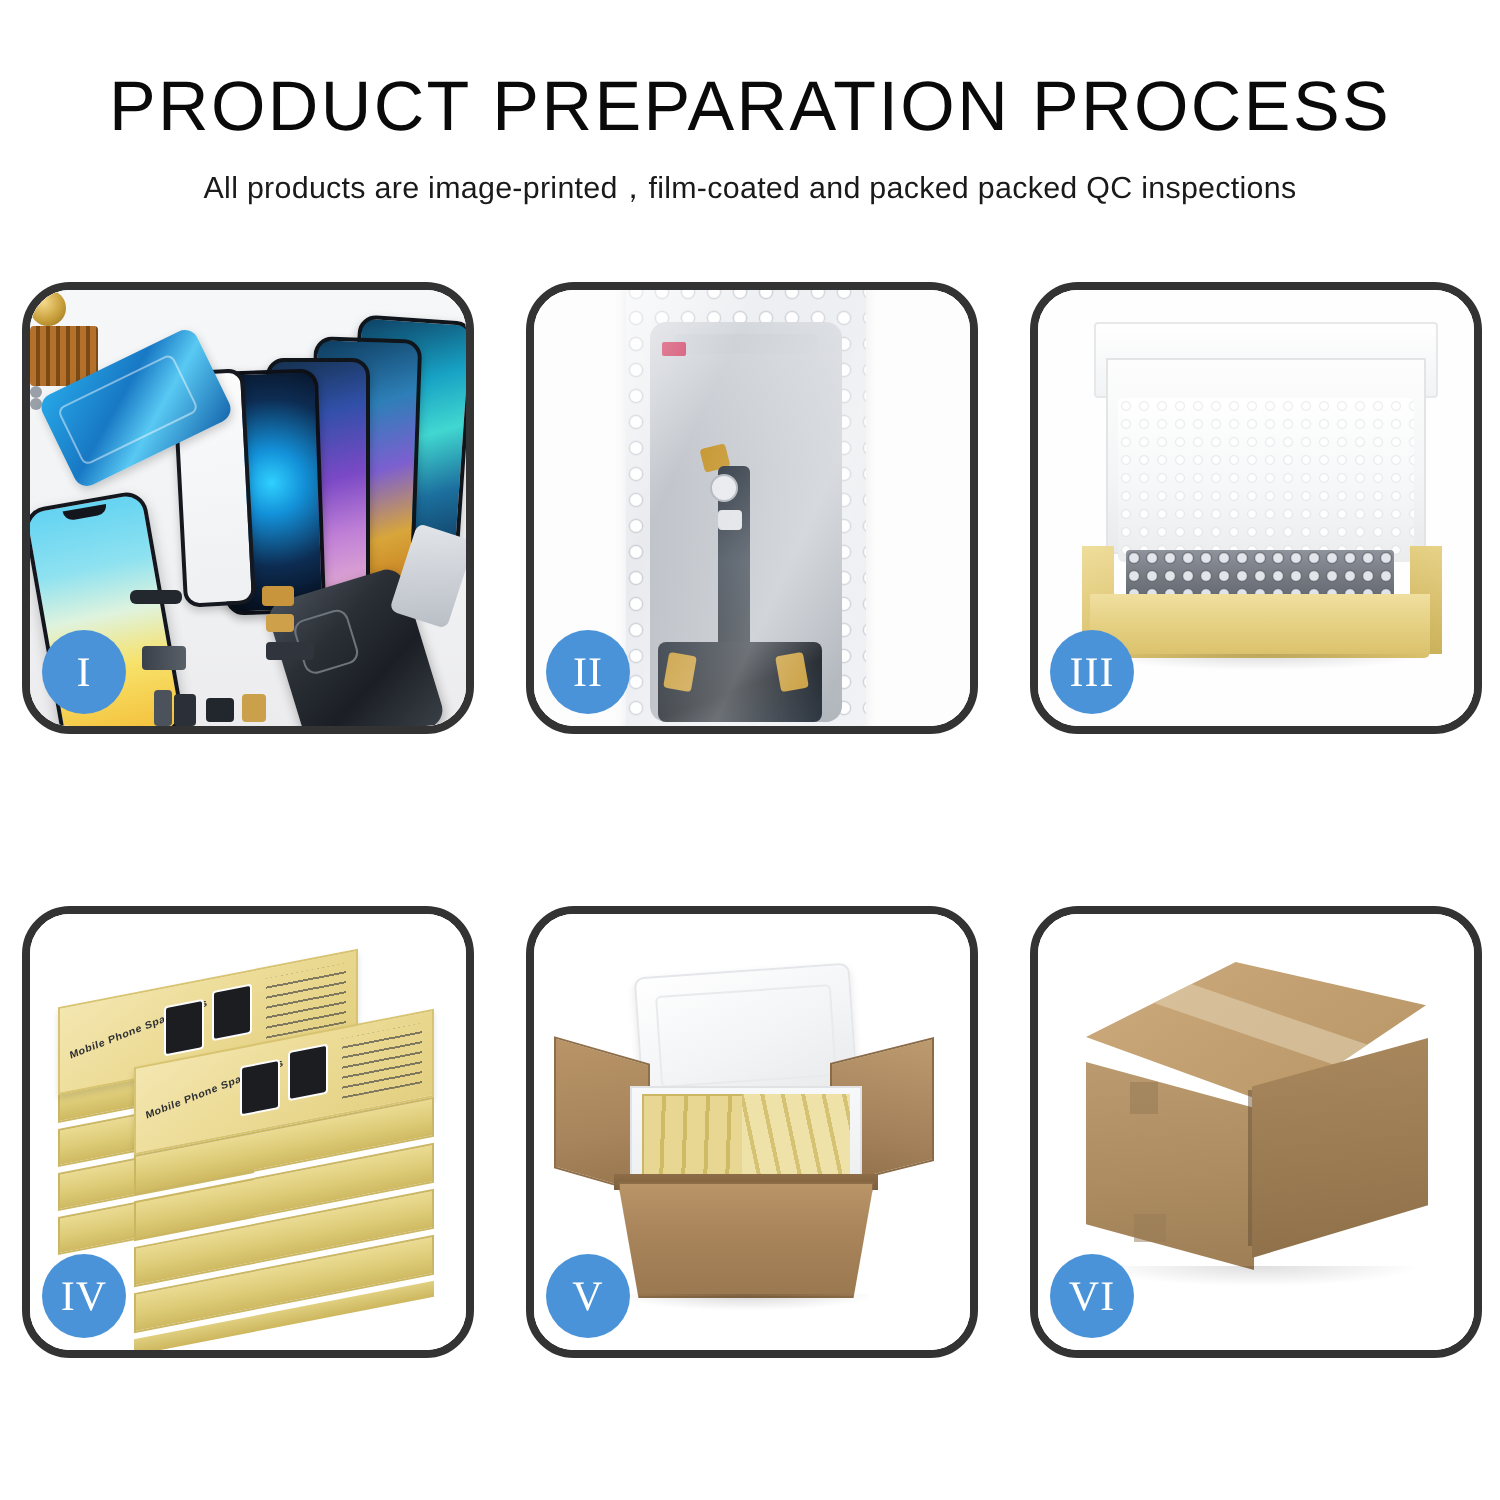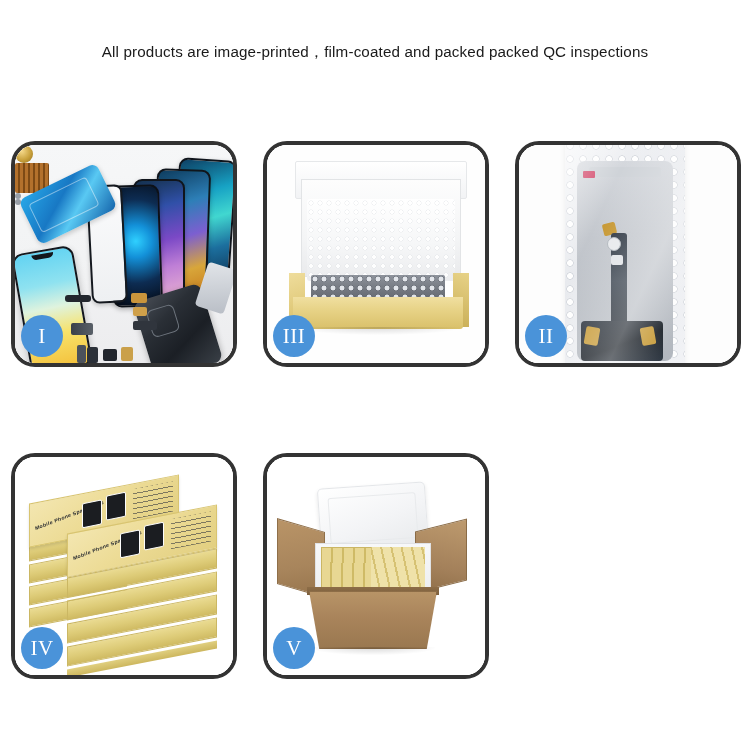--- a/index.html
+++ b/index.html
@@ -338,20 +338,21 @@
       background: rgba(150,122,86,.5); }
   .s6-sh { position:absolute; left:30px; top:176px; width:160px; height:10px;
       background: radial-gradient(ellipse at 50% 0%, rgba(0,0,0,.13), transparent 72%); }
 </style>
 </head>
 <body>
 
 <div class="page">
 
   <div class="header">
+    <div class="title">PRODUCT PREPARATION PROCESS</div>
     <div class="subtitle">All products are image-printed，film-coated and packed packed QC inspections</div>
   </div>
 
   <div class="grid">
 
     <div class="panel">
       <div class="panel-inner">
         <div class="s1">
           <div class="ph s1-fan5"></div>
           <div class="ph s1-fan4"></div>
@@ -375,56 +376,56 @@
           <div class="s1-p s1-f9"></div>
           <div class="s1-scr1"></div>
           <div class="s1-scr2"></div>
         </div>
       </div>
       <div class="badge">I</div>
     </div>
 
     <div class="panel">
       <div class="panel-inner">
-        <div class="s3">
-          <div class="s3-lid"></div>
-          <div class="s3-back"></div>
-          <div class="s3-foam"></div>
-          <div class="s3-wrap"></div>
-          <div class="s3-lflap"></div>
-          <div class="s3-rflap"></div>
-          <div class="s3-front"></div>
-          <div class="s3-shadow"></div>
-        </div>
-      </div>
-      <div class="badge">III</div>
-    </div>
-
-    <div class="panel">
-      <div class="panel-inner">
         <div class="s2">
           <div class="s2-bag"></div>
           <div class="s2-lcd"></div>
           <div class="s2-lcdtop"></div>
           <div class="s2-red"></div>
           <div class="s2-gold1"></div>
           <div class="s2-flex"></div>
           <div class="s2-ic1"></div>
           <div class="s2-ic2"></div>
           <div class="s2-conn"></div>
           <div class="s2-gold2"></div>
           <div class="s2-gold3"></div>
           <div class="s2-gloss"></div>
         </div>
       </div>
       <div class="badge">II</div>
     </div>
 
     <div class="panel">
       <div class="panel-inner">
+        <div class="s3">
+          <div class="s3-lid"></div>
+          <div class="s3-back"></div>
+          <div class="s3-foam"></div>
+          <div class="s3-wrap"></div>
+          <div class="s3-lflap"></div>
+          <div class="s3-rflap"></div>
+          <div class="s3-front"></div>
+          <div class="s3-shadow"></div>
+        </div>
+      </div>
+      <div class="badge">III</div>
+    </div>
+
+    <div class="panel">
+      <div class="panel-inner">
         <div class="s4">
           <div class="boxpack">
 
             <div class="bxside" style="left:6px; top:62px; width:98px; height:19px; transform:skewY(-11deg);"></div>
             <div class="bxside" style="left:6px; top:84px; width:98px; height:19px; transform:skewY(-11deg);"></div>
             <div class="bxside" style="left:6px; top:106px; width:98px; height:19px; transform:skewY(-11deg);"></div>
             <div class="bxside" style="left:6px; top:128px; width:98px; height:19px; transform:skewY(-11deg);"></div>
 
             <div class="bxlid" style="left:6px; top:18px;">
               <span class="lbl">Mobile Phone Spare Parts</span>
@@ -461,15 +462,30 @@
           <div class="s5-yel"></div>
           <div class="s5-yel2"></div>
           <div class="s5-rim"></div>
           <div class="s5-front"></div>
           <div class="s5-sh"></div>
         </div>
       </div>
       <div class="badge">V</div>
     </div>
 
+    <div class="panel">
+      <div class="panel-inner">
+        <div class="s6">
+          <div class="s6-top"></div>
+          <div class="s6-tape"></div>
+          <div class="s6-left"></div>
+          <div class="s6-right"></div>
+          <div class="s6-seam"></div>
+          <div class="s6-t1"></div>
+          <div class="s6-t2"></div>
+          <div class="s6-sh"></div>
+        </div>
+      </div>
+      <div class="badge">VI</div>
+    </div>
 
   </div>
 </div>
 
 </body></html>

